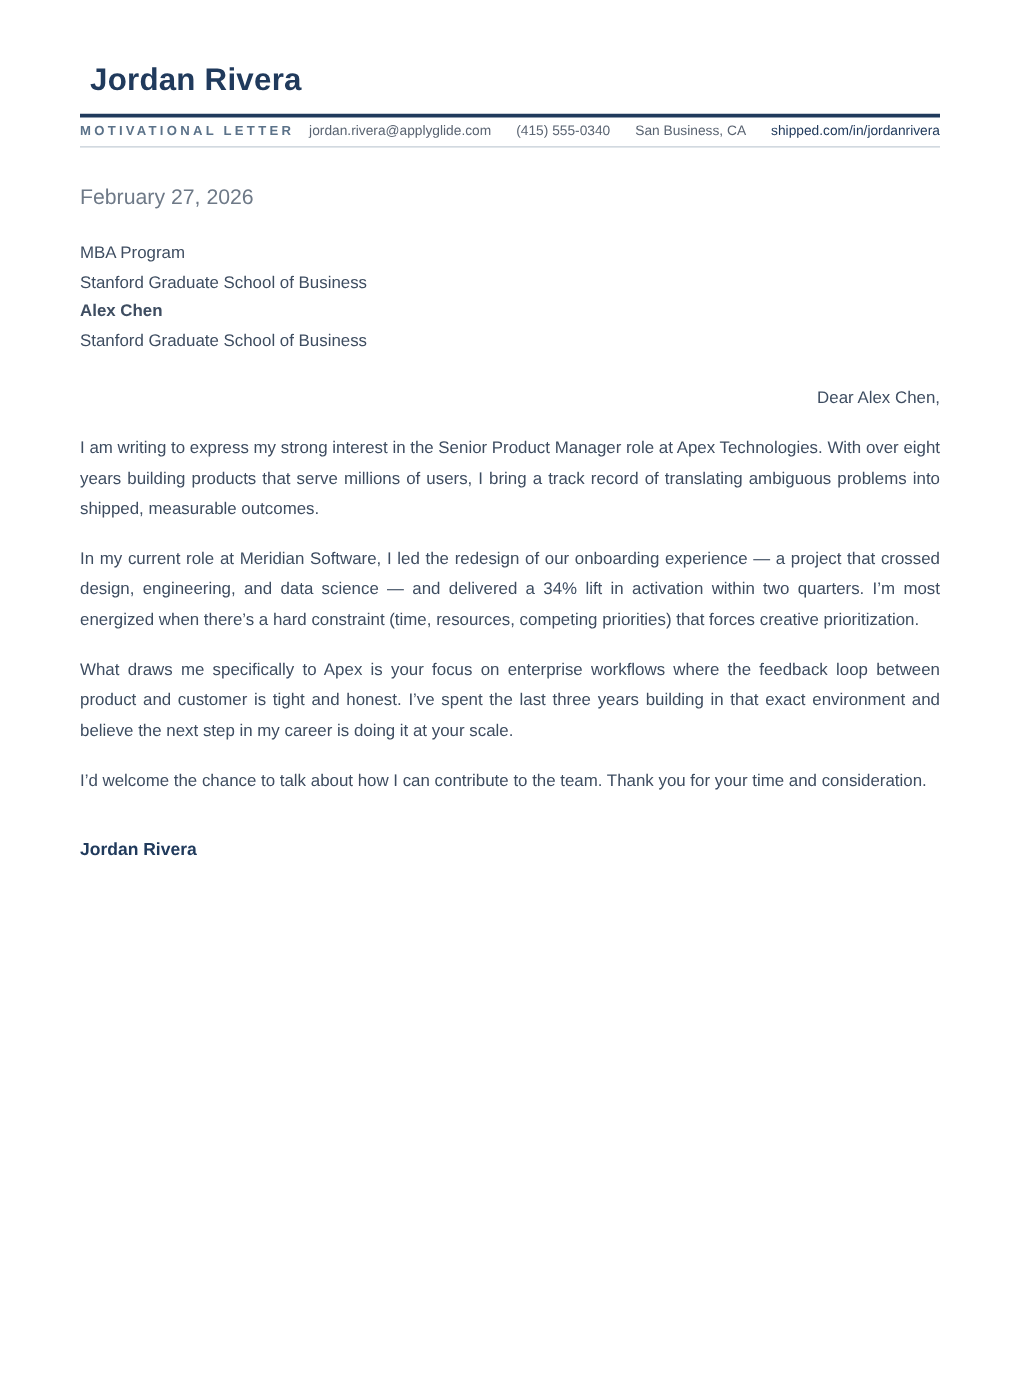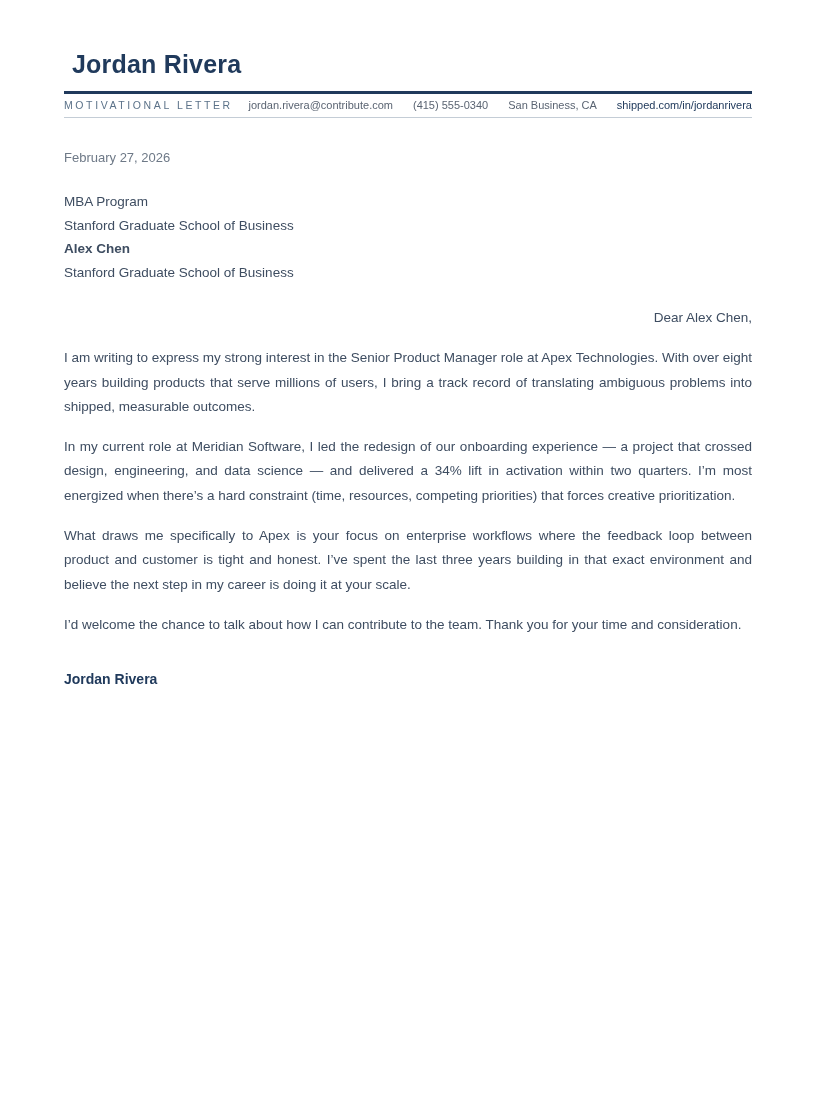--- a/index.html
+++ b/index.html
@@ -25,33 +25,33 @@
     letter-spacing:0.2px;
     color:var(--accent-navy);
   }
   .header-bar{
     border-top:3px solid var(--accent-navy);
     border-bottom:1px solid var(--rule-light);
     padding:4px 0 5px;
     display:flex;justify-content:space-between;align-items:baseline;
   }
   .doc-label{
-    font-size:10.5px;font-weight:normal;letter-spacing:2.6px;
+    font-size:10.5px;font-weight:bold;letter-spacing:2.6px;
     line-height:14px;color:var(--label-slate);white-space:nowrap;
   }
   .contact-row{
     display:flex;gap:20px;align-items:baseline;
     font-size:11px;line-height:14px;color:var(--contact-gray);white-space:nowrap;
   }
   .contact-link{
     color:var(--accent-navy);text-decoration:none;cursor:pointer;
   }
   .date-line{
     margin:32px 0 24px;
-    font-size:13px;line-height:16px;color:var(--muted-gray);
+    font-size:17px;line-height:16px;color:var(--muted-gray);
   }
   .recipient-block{
     margin:0 0 22px;
     font-size:13.5px;line-height:23.5px;color:var(--body-text);
   }
   .recipient-name{font-weight:bold;}
   .letter-body p{
     margin:0 0 16px;
     font-size:13.5px;line-height:24.3px;color:var(--body-text);
     text-align:justify;
@@ -70,21 +70,21 @@
 </head>
 <body>
 
 <div class="page">
 
   <h1 class="page-title">Jordan Rivera</h1>
 
   <div class="header-bar">
     <span class="doc-label">MOTIVATIONAL LETTER</span>
     <span class="contact-row">
-      <span>jordan.rivera@contribute.com</span>
+      <span>jordan.rivera@applyglide.com</span>
       <span>(415) 555-0340</span>
       <span>San Business, CA</span>
       <span class="contact-link">shipped.com/in/jordanrivera</span>
     </span>
   </div>
 
   <div class="date-line">February 27, 2026</div>
 
   <div class="recipient-block">
     <div>MBA Program</div>

